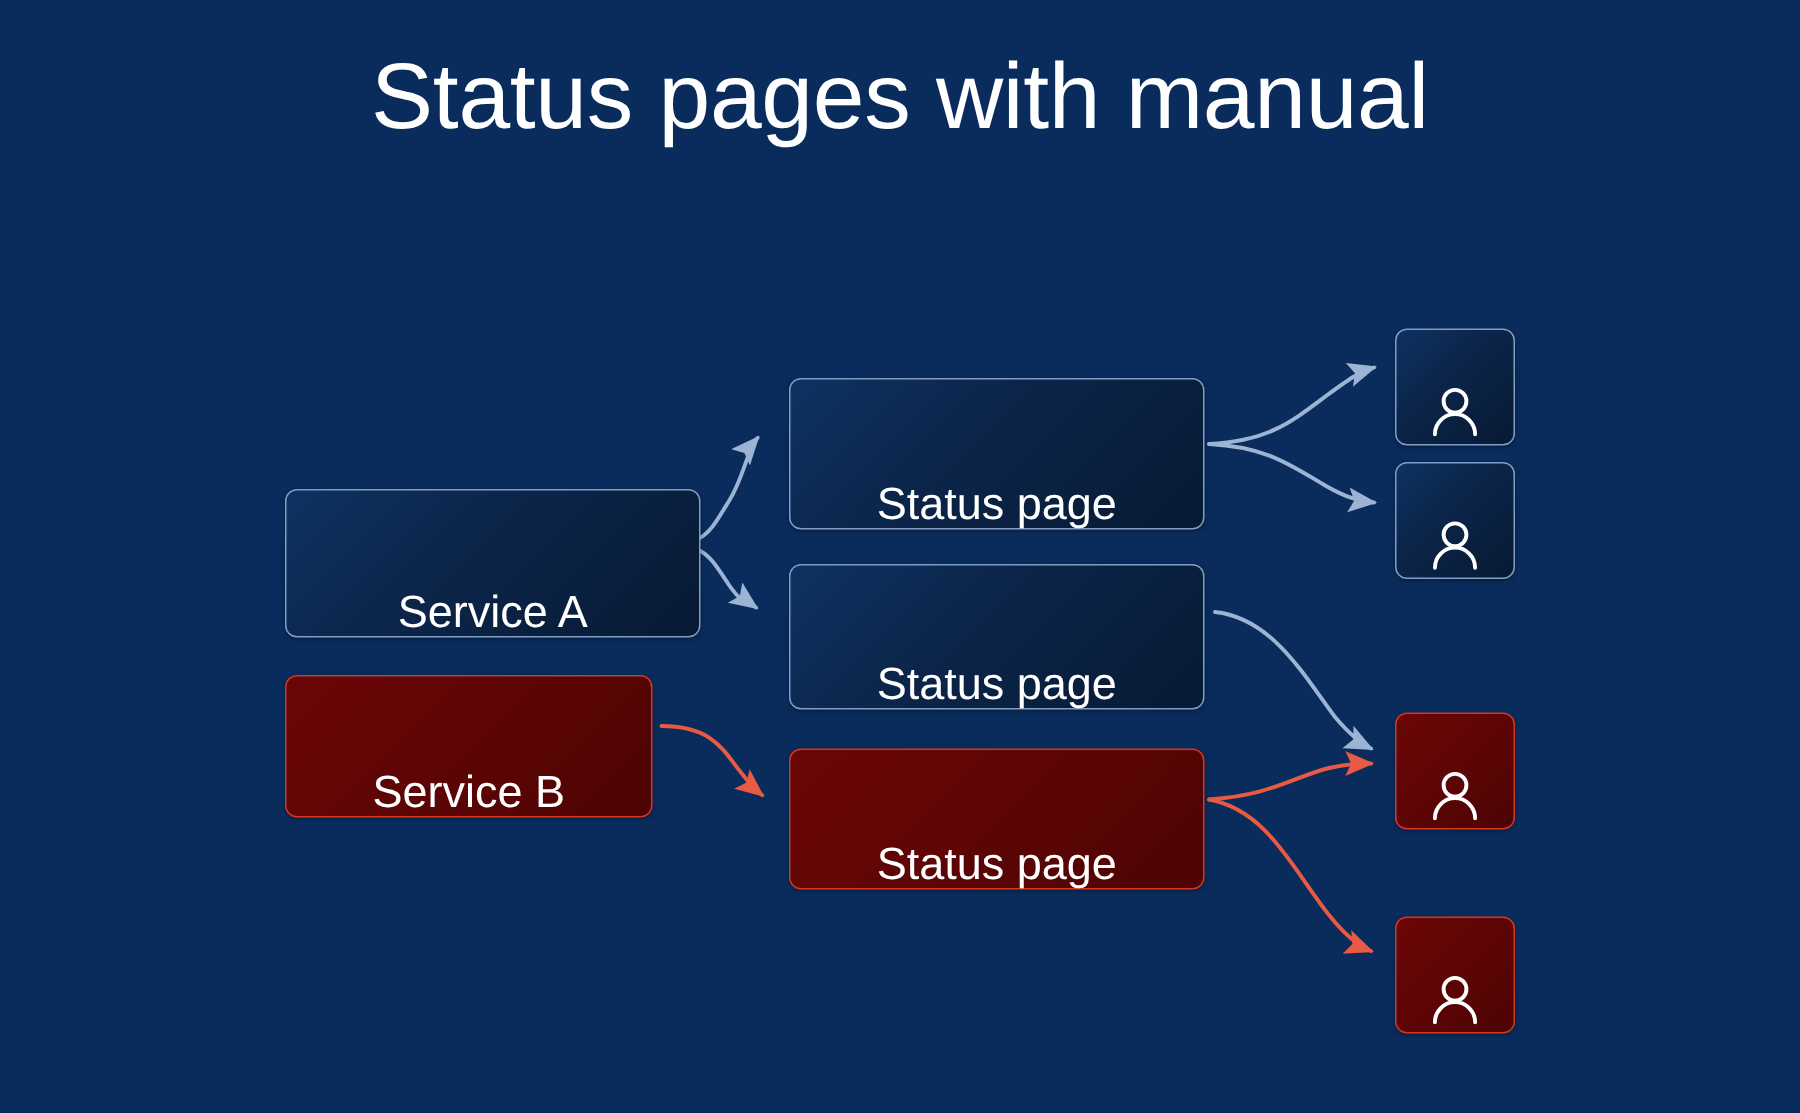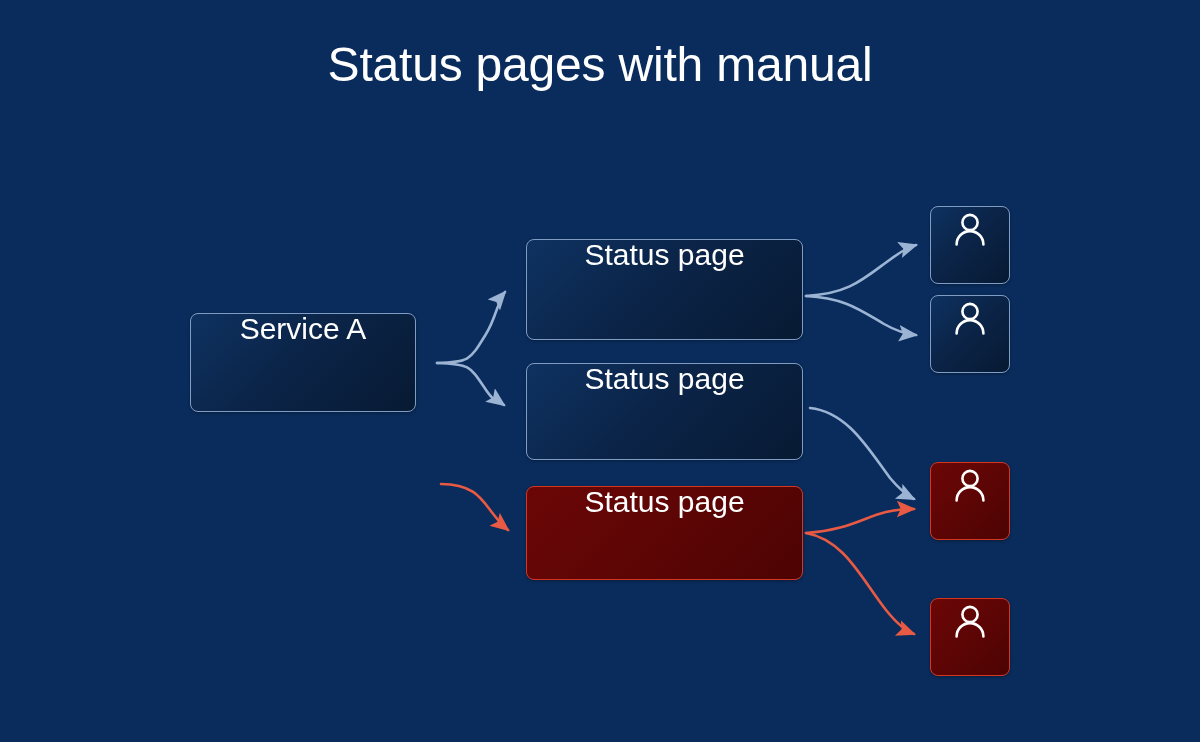--- a/index.html
+++ b/index.html
@@ -22,21 +22,21 @@
   }
 
   
   #title {
     position: absolute;
     left: 0;
     top: 36px;
     width: 1200px;
     text-align: center;
     color: #ffffff;
-    font-size: 48px;
+    font-size: 62px;
     font-weight: 400;
     line-height: 58px;
     letter-spacing: -0.2px;
   }
   #title .line {
     display: block;
     white-space: pre;
   }
 
   
@@ -47,24 +47,25 @@
     width: 1200px;
     height: 742px;
     pointer-events: none;
   }
 
   
   .node {
     position: absolute;
     box-sizing: border-box;
     display: flex;
-    align-items: flex-start;
+    align-items: flex-end;
     justify-content: center;
     border-radius: 8px;
     color: #ffffff;
+    margin-top: 13px;
   }
 
   .node .node-label {
     font-size: 30px;
     font-weight: 400;
     line-height: 1;
     white-space: nowrap;
   }
 
   
@@ -78,21 +79,21 @@
   .node.red {
     background: linear-gradient(135deg, #6b0606 0%, #5d0505 50%, #4d0303 100%);
     border: 1.5px solid #d4361f;
     box-shadow: 0 1px 3px rgba(0, 0, 0, 0.35);
   }
 
   
   #node-service-a {
     left: 190px;
     top: 313px;
-    width: 226px;
+    width: 277px;
     height: 99px;
   }
   #node-service-b {
     left: 190px;
     top: 437px;
     width: 245px;
     height: 95px;
   }
 
   
@@ -174,20 +175,23 @@
       <path d="M 806 533 C 848 530, 862 518, 886 512 C 899 509, 907 509, 914 509" stroke="#e85a43" stroke-width="2.6" marker-end="url(#arrow-red)"></path>
 
       <path d="M 806 533 C 845 540, 862 580, 886 610 C 898 625, 906 631, 914 634" stroke="#e85a43" stroke-width="2.6" marker-end="url(#arrow-red)"></path>
     </g>
   </svg>
 
   <div class="node blue" id="node-service-a">
     <span class="node-label">Service A</span>
   </div>
 
+  <div class="node red" id="node-service-b">
+    <span class="node-label">Service B</span>
+  </div>
 
   <div class="node blue" id="node-status-page-1">
     <span class="node-label">Status page</span>
   </div>
 
   <div class="node blue" id="node-status-page-2">
     <span class="node-label">Status page</span>
   </div>
 
   <div class="node red" id="node-status-page-3">

